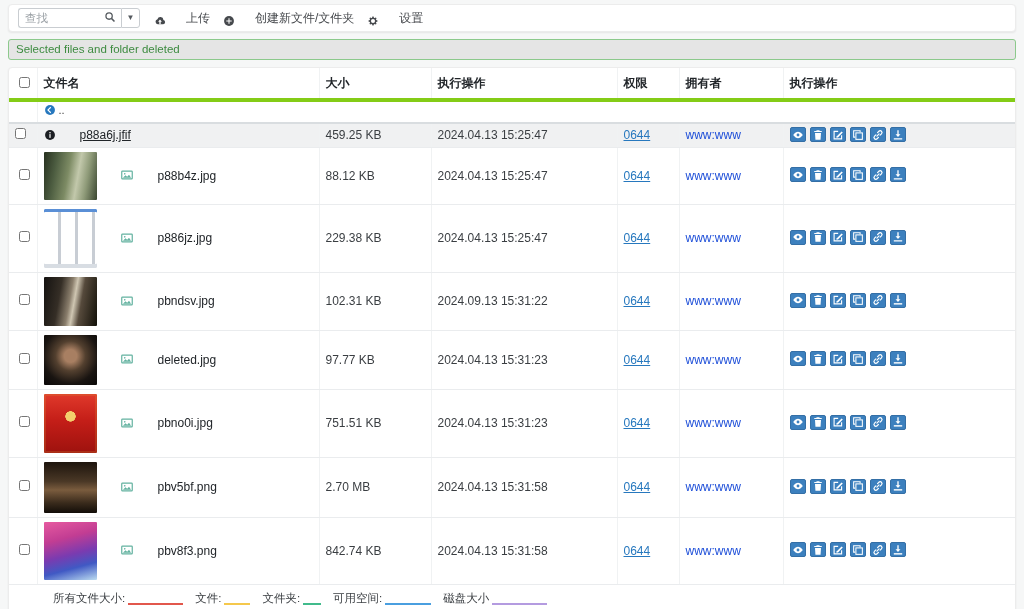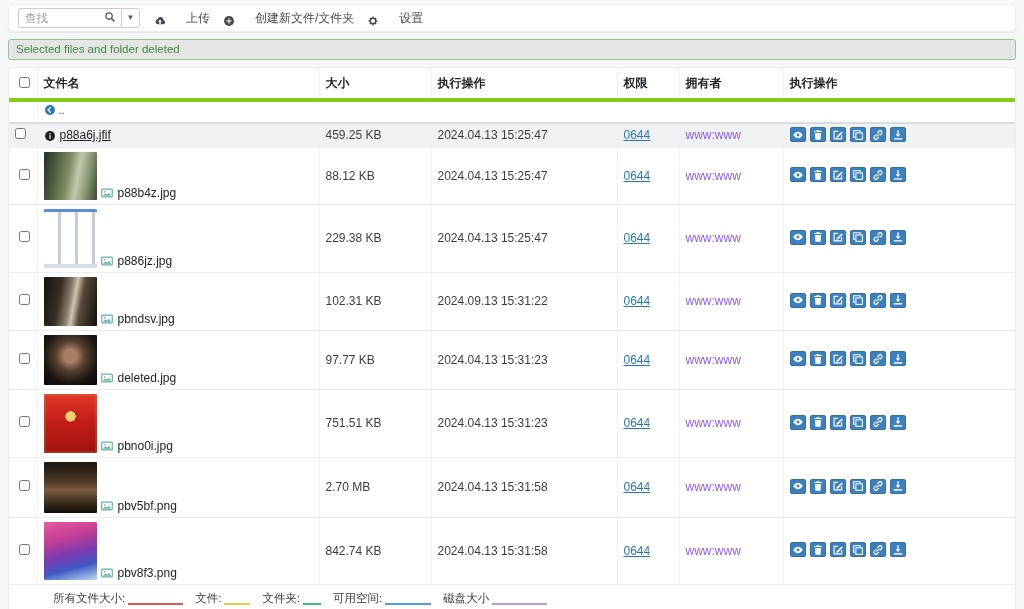--- a/index.html
+++ b/index.html
@@ -62,40 +62,40 @@
   thead th { font-weight:bold; color:#212529; font-size:12px; padding:7px 6px 6px; border-bottom:4px solid #84cc16; }
   .c-check { padding-left:10px; }
   input[type="checkbox"] { width:11px; height:11px; margin:0; }
 
   tr.parent-row td { padding:2px 6px 3px; border-bottom:2px solid #d9dde0; }
   .parent-link { display:inline-flex; align-items:center; gap:3px; color:#333; text-decoration:none; }
   .parent-link .circ { color:#2778be; width:12px; height:12px; display:inline-flex; }
   .parent-link .dots { font-size:11px; color:#444; }
 
   tr.file-row.compact td { background:#f0f1f2; padding:3px 6px; }
-  tr.file-row .name-flex { display:flex; align-items:flex-end; gap:4px; }
+  tr.file-row .name-flex { display:flex; align-items:center; gap:24px; }
   .fname { color:#212529; text-decoration:none; font-size:12px; }
   tr.compact .fname { text-decoration:underline; }
   .fbadge { color:#1c1f23; width:12px; height:12px; display:inline-flex; flex:0 0 auto; }
   .fimg-icon { color:#63b2a0; width:13px; height:13px; display:inline-flex; flex:0 0 auto; }
 
   .thumb { width:53px; height:50px; flex:0 0 auto; border-radius:1px; }
   .thumb-train  { height:48px; background:linear-gradient(100deg,#26301f 0%,#4c5c40 22%,#7d8b64 45%,#c2c8ab 62%,#8e9a78 78%,#3a4630 100%); }
   .thumb-phones { height:59px; background:repeating-linear-gradient(90deg,#ffffff 0 14px,#c8cdd4 14px 17px),#e8eaee;
                   background-blend-mode:normal; box-shadow:inset 0 3px 0 #5a8fd6, inset 0 -4px 0 #d8dde3; }
   .thumb-alley  { height:49px; background:linear-gradient(100deg,#141210 0%,#352e26 30%,#8a7e6c 48%,#cfc6b2 56%,#564a3c 68%,#121008 100%); }
   .thumb-crowd  { height:50px; background:radial-gradient(circle at 50% 42%,#a87f62 0 16%,#53402f 38%,#191411 70%,#0a0807 100%); }
   .thumb-redposter { height:59px; background:radial-gradient(circle at 50% 38%,#f3cf6d 0 11%,rgba(0,0,0,0) 12%),
                      linear-gradient(#e0392b 0%,#c41e18 45%,#9e120e 100%); box-shadow:inset 0 0 0 2px #d8a13c33; }
   .thumb-warmgroup { height:51px; background:linear-gradient(#1d140d 0%,#4a3826 38%,#7a5c3e 55%,#3a2b1c 80%,#120d08 100%); }
   .thumb-colorposter { height:58px; background:linear-gradient(165deg,#e65aa0 0%,#c23d93 30%,#7a3bb0 55%,#4059c4 75%,#bcdcf0 100%); }
 
   .c-size, .c-date { color:#3a3e42; font-size:12px; }
   .perm-link { color:#2778be; text-decoration:underline; font-size:12px; }
-  .c-owner { color:#8b5cf6; font-size:12px; }
+  .c-owner { color:#1d4ed8; font-size:12px; }
 
   .act-btn {
     width:16px; height:15px; background:#3c80be; border:1px solid #346fa6; border-radius:2px;
     color:#fff; display:inline-flex; align-items:center; justify-content:center;
     margin-right:4px; padding:0; cursor:pointer;
   }
   .act-btn svg { width:10px; height:10px; }
 
   .stats-row { display:flex; align-items:center; padding:6px 6px 8px 36px; color:#3a3e42; font-size:11.5px; }
   .stat-label { margin-left:12px; }

